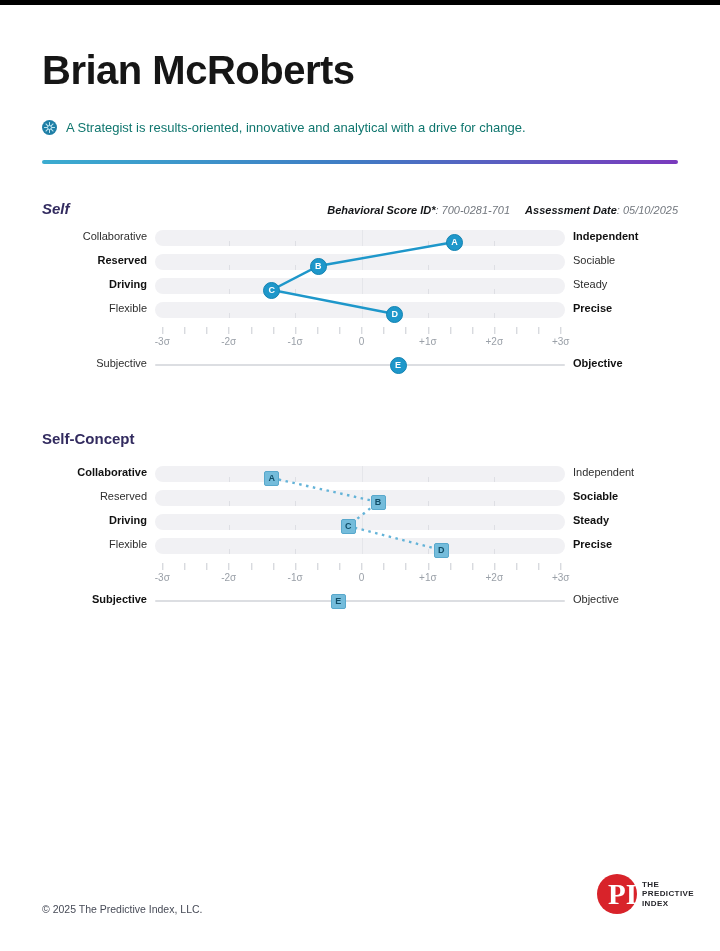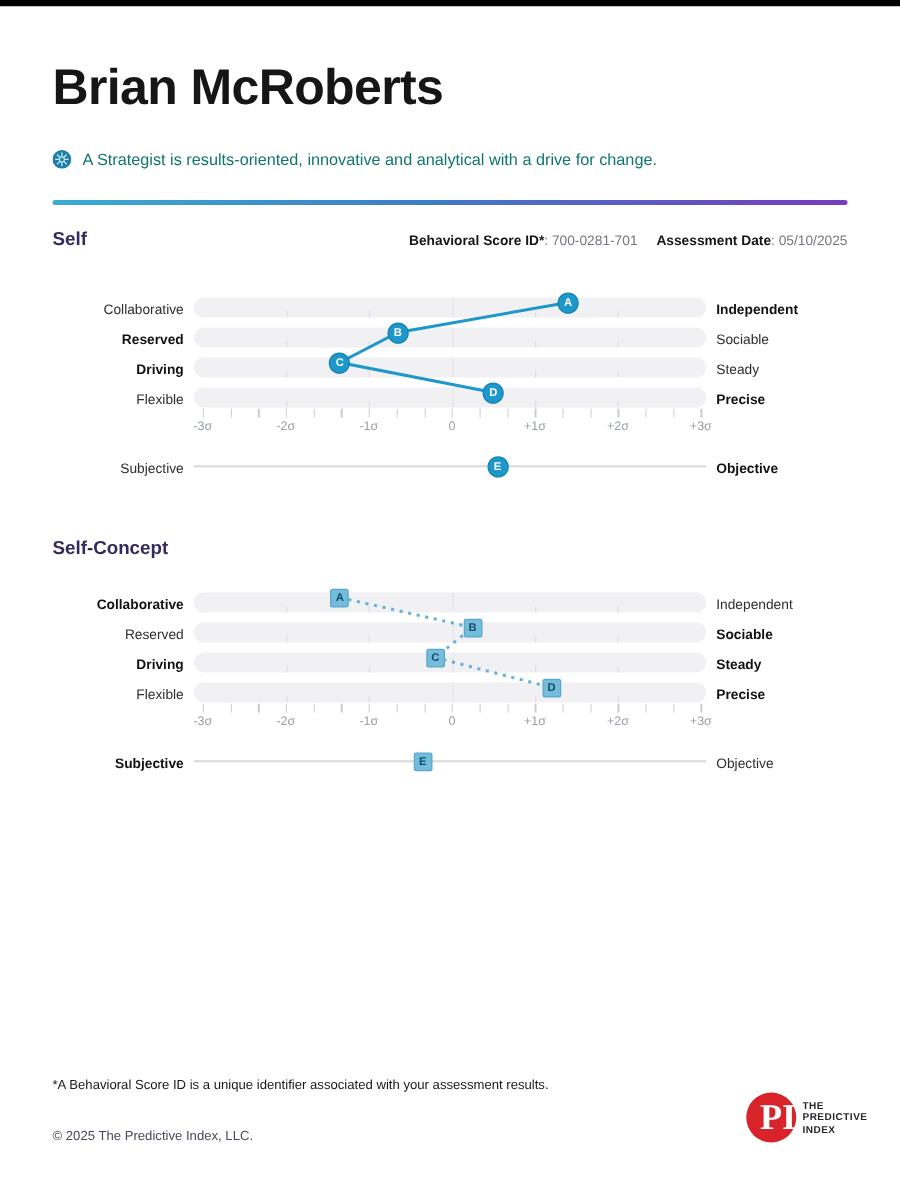--- a/index.html
+++ b/index.html
@@ -7,30 +7,30 @@
         font-family:"Liberation Sans",sans-serif;color:#1b1b1b;}
   .topbar{position:absolute;top:0;left:0;width:720px;height:5px;background:#000;}
   .title{margin:0;position:absolute;left:42px;top:48px;font-size:40px;font-weight:bold;
          letter-spacing:-0.5px;color:#161616;}
   .subtitle{position:absolute;left:42px;top:120px;display:flex;align-items:center;gap:9px;
             font-size:13px;color:#0f766e;}
   .divider{position:absolute;left:42px;top:160px;width:636px;height:4px;border-radius:2px;
            background:linear-gradient(90deg,#3bacd0 0%,#3f7cc4 48%,#7a3abd 100%);}
   .section-head{position:absolute;left:42px;width:636px;display:flex;justify-content:space-between;
                 align-items:baseline;}
-  .sh-self{top:183px;} .sh-sc{top:430px;}
+  .sh-self{top:200px;font-style:italic;} .sh-sc{top:430px;}
   .h2{margin:0;font-size:15px;font-weight:bold;color:#322b5f;}
   .meta{font-size:11px;white-space:nowrap;}
   .meta .b{font-weight:bold;color:#141619;}
   .meta .g{color:#72777e;font-weight:normal;}
   .meta .sp{margin-left:12px;}
   .chart{position:absolute;left:42px;width:636px;}
   .ch-self{top:230px;} .ch-sc{top:466px;}
   .rows{position:relative;}
-  .crow{display:flex;align-items:flex-end;height:24px;}
+  .crow{display:flex;align-items:flex-start;height:24px;}
   .lbl{font-size:11px;color:#2e2e2e;}
   .lbl.left{width:113px;text-align:right;padding-right:8px;box-sizing:border-box;}
   .lbl.right{padding-left:8px;}
   .lbl.bold{font-weight:bold;color:#111;}
   .track{width:410px;height:16px;background:#f1f1f4;border-radius:8px;position:relative;overflow:hidden;flex:none;}
   .tk{position:absolute;bottom:0;width:1px;height:5px;background:#dedfe4;}
   .tk0{position:absolute;top:0;bottom:0;width:1px;background:#e5e6ea;}
   .overlay{position:absolute;left:113px;top:0;width:410px;height:96px;pointer-events:none;}
   .marker{position:absolute;display:flex;align-items:center;justify-content:center;
           font-size:9px;font-weight:bold;box-sizing:border-box;}
@@ -241,21 +241,20 @@
     <div class="crow bottomrow">
       <div class="lbl left bold">Subjective</div>
       <div class="btrack">
           <div class="bline"></div>
           <div class="marker square" style="background: rgb(116, 188, 219); color: rgb(17, 78, 104); left: 175.76px; top: 0.5px;">E</div>
         </div>
       <div class="lbl right">Objective</div>
     </div>
   </div>
 
-  <div class="footnote">*A Behavioral Score ID is a unique identifier associated with your assessment results.</div>
   <div class="copyright">© 2025 The Predictive Index, LLC.</div>
   <div class="logo">
     <div class="logo-circle">
         <span>PI</span>
       </div>
     <div class="logo-text">
       <span>THE</span>
       <span>PREDICTIVE</span>
       <span>INDEX</span>
     </div>

